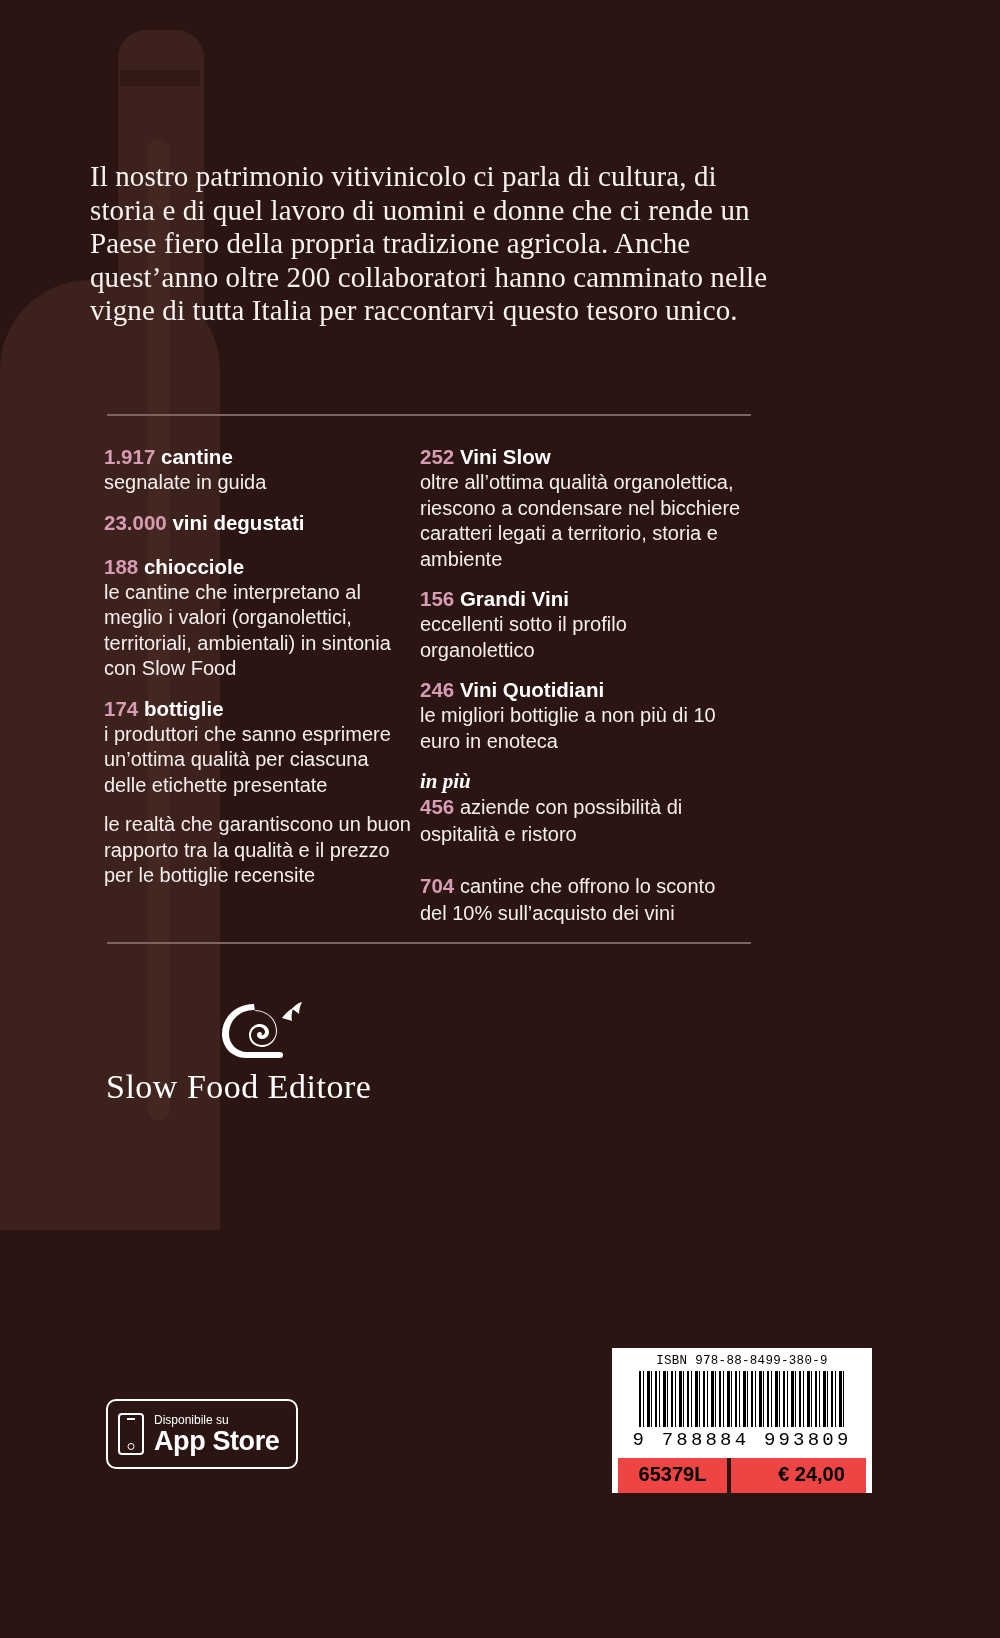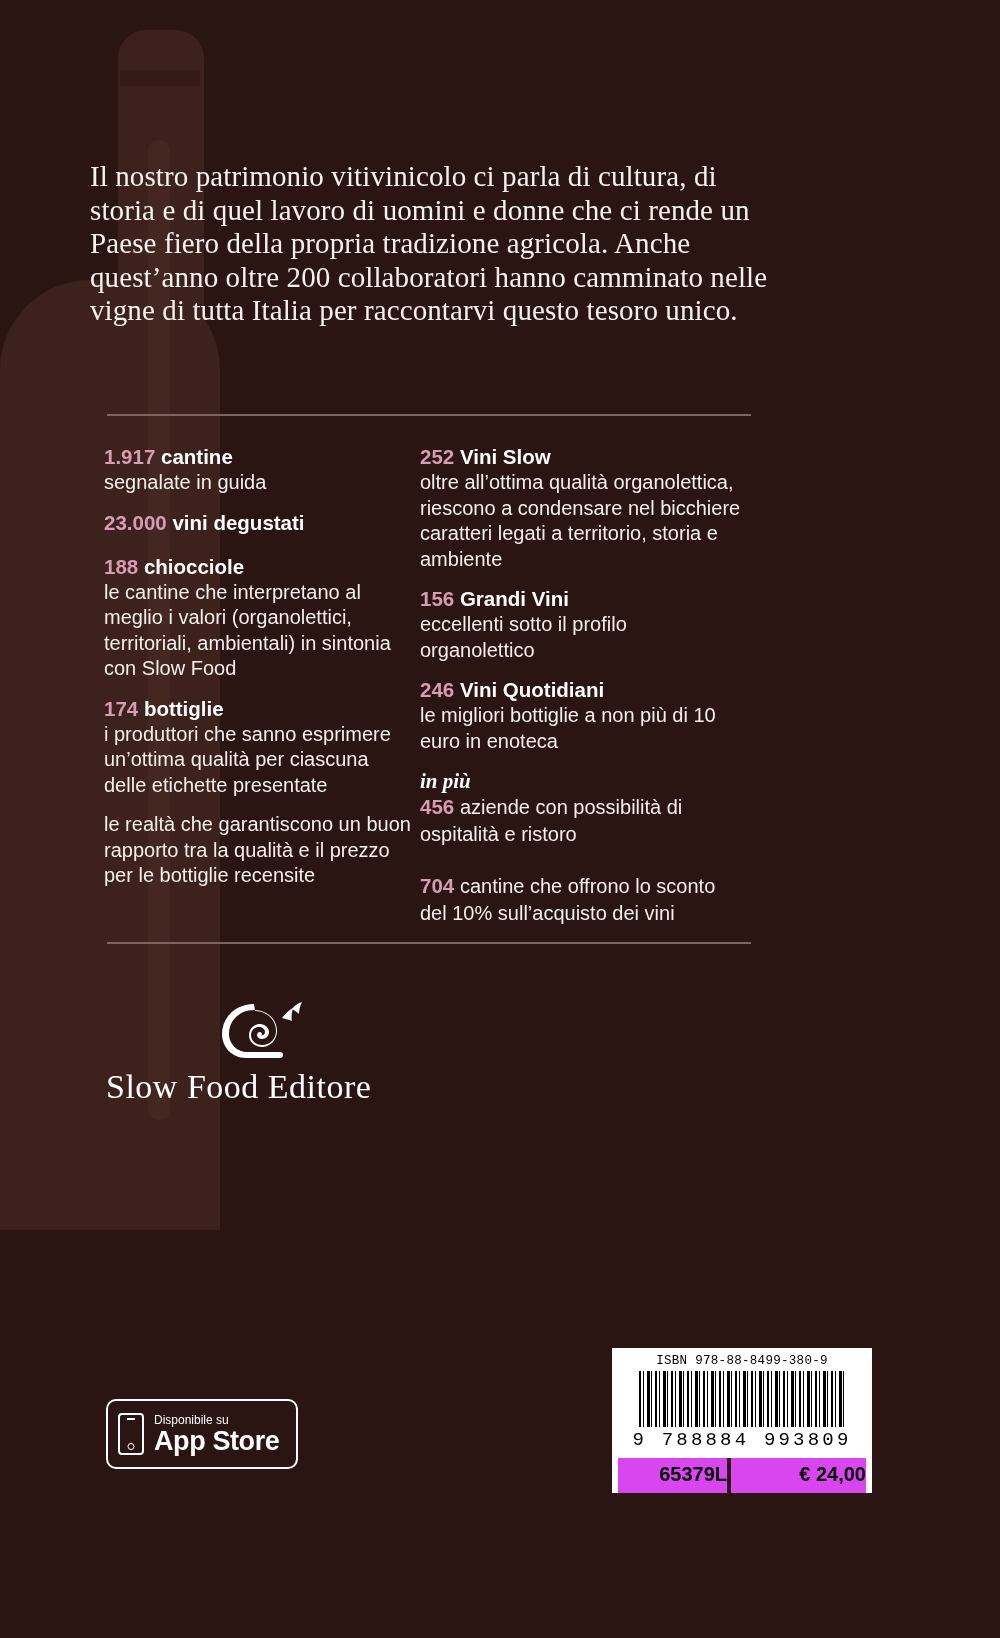--- a/index.html
+++ b/index.html
@@ -251,26 +251,26 @@
     margin-top: 2px;
     padding-bottom: 3px;
   }
   .price-row {
     display: flex;
     margin-top: 2px;
     border-top: 2px solid #fff;
   }
   .price-row .cell {
     flex: 1;
-    background: #d946ef;
+    background: #ef4444;
     color: #000;
     font-family: "Liberation Sans", sans-serif;
     font-size: 20px;
     font-weight: bold;
-    text-align: right;
+    text-align: center;
     padding: 5px 0 7px 0;
   }
   .price-row .cell + .cell { border-left: 4px solid #2b1512; padding-left: 26px; }
 </style>
 </head>
 <body>
 
 <div class="page">
 
   <div class="bottle">

